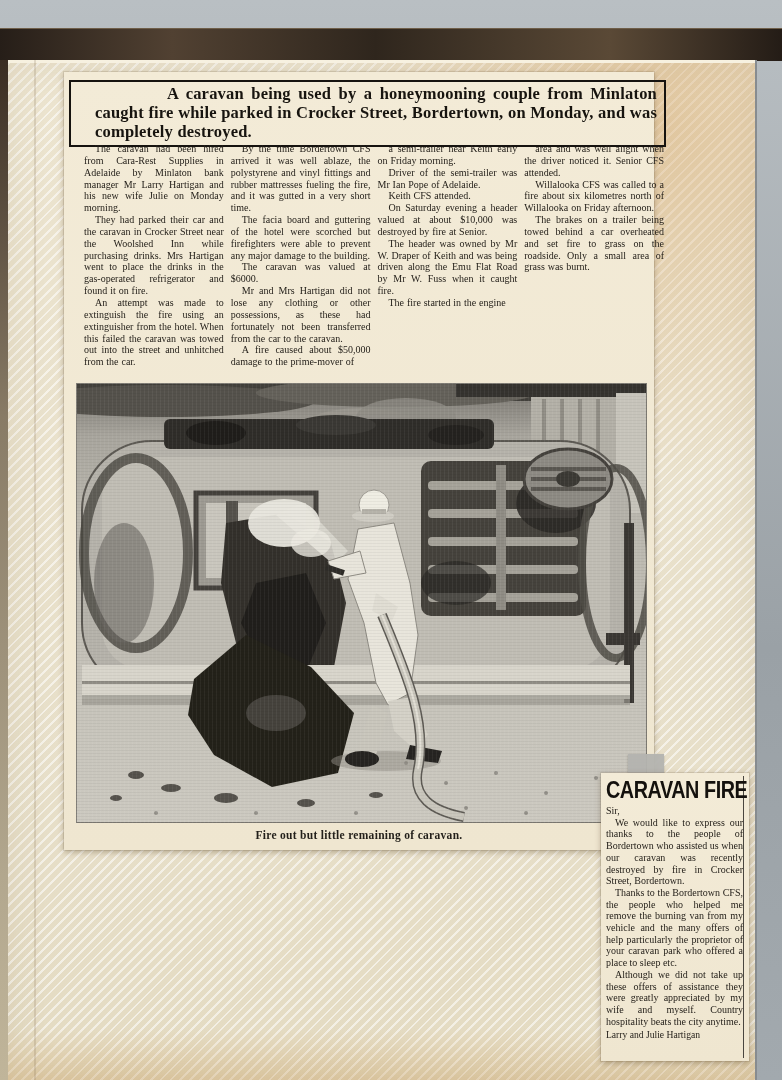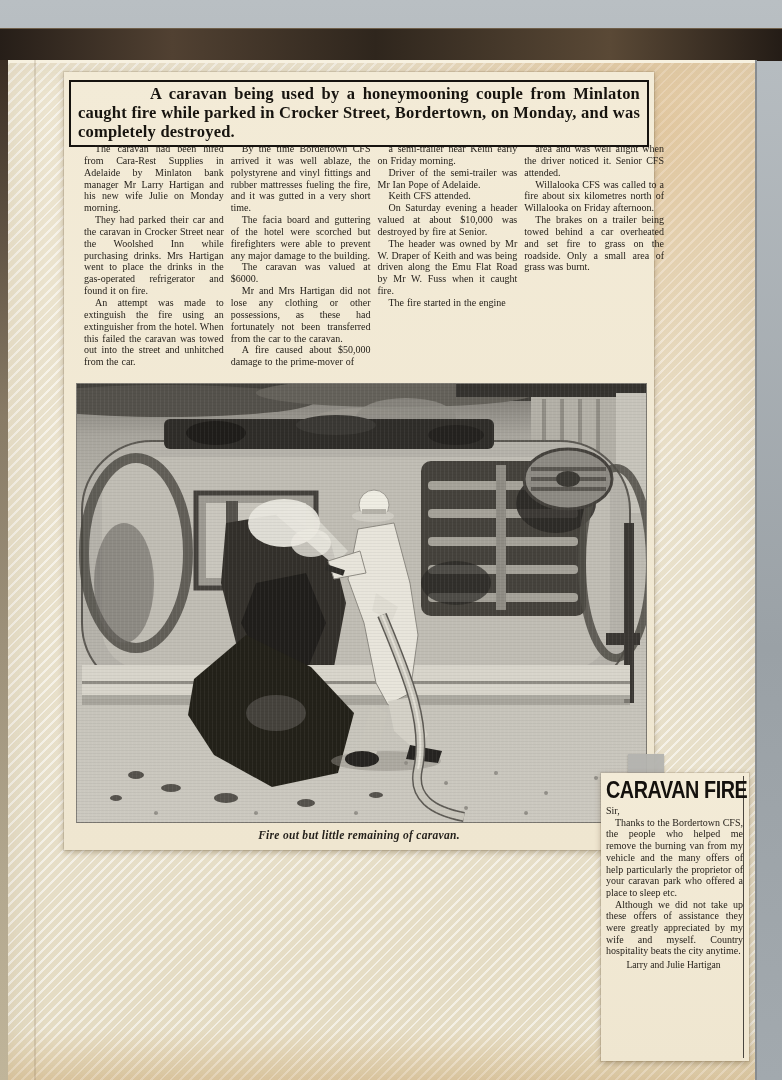--- a/index.html
+++ b/index.html
@@ -24,47 +24,47 @@
     background:linear-gradient(#3a2d22,#887b66 35%,#b2a78e 80%,#c0b59a);}
   .inner-line{position:absolute;left:34px;top:60px;width:2px;height:1020px;
     background:rgba(120,100,70,.18);}
   .right-line{position:absolute;left:755px;top:60px;width:2px;height:1020px;background:#878c90;}
 
   
   .clip{position:absolute;background:linear-gradient(#f3ebd7,#efe6d0);
     box-shadow:0 2px 6px rgba(80,60,30,.35), 0 0 0 1px rgba(110,90,60,.15);}
   .clip-article{left:64px;top:72px;width:590px;height:778px;}
   .headline-box{position:absolute;left:5px;top:8px;width:562px;
-    border:2px solid #16130f;padding:2px 7px 4px 7px;}
+    border:2px solid #16130f;padding:2px 7px 4px 24px;}
   .headline{font-weight:bold;font-size:16.5px;line-height:19px;text-align:justify;
     text-indent:72px;color:#17140f;margin:0;letter-spacing:.2px;}
   .columns{position:absolute;left:20px;top:71px;width:580px;height:238px;
     display:flex;gap:7px;overflow:hidden;}
   .col{flex:1 1 0;min-width:0;}
   .col p{margin:0;font-size:10px;line-height:11.85px;text-align:justify;
     text-indent:11px;color:#26221c;word-spacing:.4px;}
   .col p.b{font-weight:normal;}
 
   .photo-wrap{position:absolute;left:12px;top:311px;width:571px;height:440px;}
   .photo-grain{position:absolute;inset:0;pointer-events:none;
     background:repeating-linear-gradient(0deg, rgba(0,0,0,.045) 0 1px, rgba(0,0,0,0) 1px 3px),
                repeating-linear-gradient(90deg, rgba(255,255,255,.05) 0 1px, rgba(0,0,0,0) 1px 4px);}
   .caption{position:absolute;left:0;width:100%;top:757px;text-align:center;
-    font-weight:bold;font-size:11.5px;color:#221f1a;letter-spacing:.3px;font-style:italic;}
+    font-weight:bold;font-size:11.5px;color:#221f1a;letter-spacing:.3px;}
 
   .clip-letter{left:601px;top:773px;width:148px;height:288px;}
   .letter-inner{position:absolute;left:5px;top:3px;right:5px;bottom:3px;
     border-right:1.5px solid #4a463f;}
   .letter-title{font-family:"Liberation Sans",sans-serif;font-weight:bold;font-size:23px;
     line-height:26px;color:#14110d;transform:scaleX(.86);transform-origin:left center;
     white-space:nowrap;letter-spacing:-.5px;margin:1px 0 2px 0;}
   .letter-body p{margin:0;font-size:10px;line-height:11.7px;text-align:justify;
     text-indent:9px;color:#26221c;}
   .letter-body p.salutation{text-indent:0;}
-  .signature{margin-top:2px;font-size:9.6px;text-align:center;padding-right:2px;color:#26221c;}
+  .signature{margin-top:2px;font-size:9.6px;text-align:left;padding-right:2px;color:#26221c;}
   .tape{position:absolute;left:628px;top:754px;width:36px;height:21px;
     background:#b4b4b0;box-shadow:0 1px 2px rgba(0,0,0,.25);opacity:.95;}
 </style>
 </head>
 <body>
 
 <div id="stage">
 
   <div class="spine-band"></div>
 
@@ -225,20 +225,21 @@
 
     <div class="caption">Fire out but little remaining of caravan.</div>
   </div>
 
   <div class="tape"></div>
   <div class="clip clip-letter">
     <div class="letter-inner">
       <div class="letter-title">CARAVAN FIRE</div>
       <div class="letter-body">
         <p class="salutation">Sir,</p>
+      <p>We would like to express our thanks to the people of Bordertown who assisted us when our caravan was recently destroyed by fire in Crocker Street, Bordertown.</p>
           <p>Thanks to the Bordertown CFS, the people who helped me remove the burning van from my vehicle and the many offers of help particularly the proprietor of your caravan park who offered a place to sleep etc.</p>
           <p>Although we did not take up these offers of assistance they were greatly appreciated by my wife and myself. Country hospitality beats the city anytime.</p>
         </div>
       <div class="signature">Larry and Julie Hartigan</div>
     </div>
   </div>
 
 </div>
 
 </body></html>

